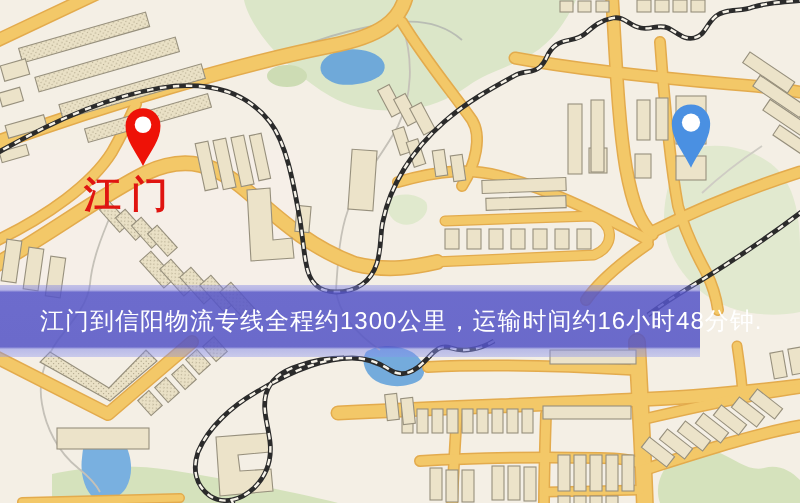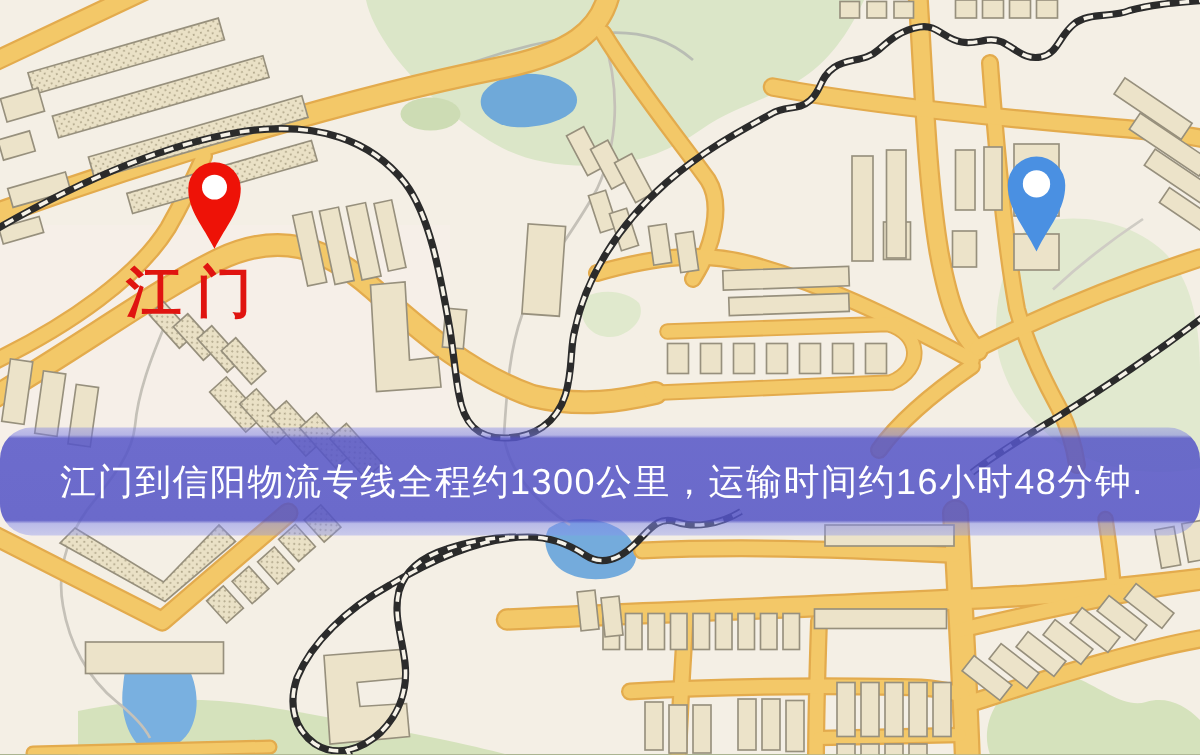--- a/index.html
+++ b/index.html
@@ -1,39 +1,38 @@
 <!DOCTYPE html>
 <html><head>
 <meta charset="utf-8">
 <style>
   html,body{margin:0;padding:0;background:#777;}
   .stage{
     position:relative;width:800px;height:503px;overflow:hidden;
-    background:#bef264;font-family:"Liberation Sans","DejaVu Sans",sans-serif;
+    background:#5eead4;font-family:"Liberation Sans","DejaVu Sans",sans-serif;
   }
   .map-svg{position:absolute;left:0;top:0;width:800px;height:503px;display:block;}
   .pin{position:absolute;}
   .pin svg{display:block;width:100%;height:100%;}
   .place-label{
     position:absolute;font-weight:bold;font-size:37px;line-height:1;
     letter-spacing:10px;white-space:nowrap;
     font-family:"Liberation Sans","DejaVu Sans",sans-serif;
   }
   .label-origin{left:84px;top:176px;color:#e01410;}
   .label-dest{left:642px;top:178px;color:#2424cd;}
   .banner{
-    position:absolute;left:0;top:285px;width:800px;height:72px;
+    position:absolute;left:0;top:285px;width:700px;height:72px;
     background:linear-gradient(180deg,
       rgba(122,126,228,0.40) 0%,
       rgba(122,126,228,0.52) 7%,
       rgba(86,86,200,0.86) 10%,
       rgba(84,84,198,0.86) 86%,
       rgba(130,138,233,0.52) 89%,
       rgba(136,146,238,0.40) 100%);
-    border-radius:21px;
   }
   .banner-text{
     position:absolute;left:0;top:7px;height:57px;right:0;
     display:flex;align-items:center;padding-left:40px;
     color:#ffffff;font-size:24px;letter-spacing:1px;white-space:nowrap;
   }
 </style>
 </head>
 <body>
 

